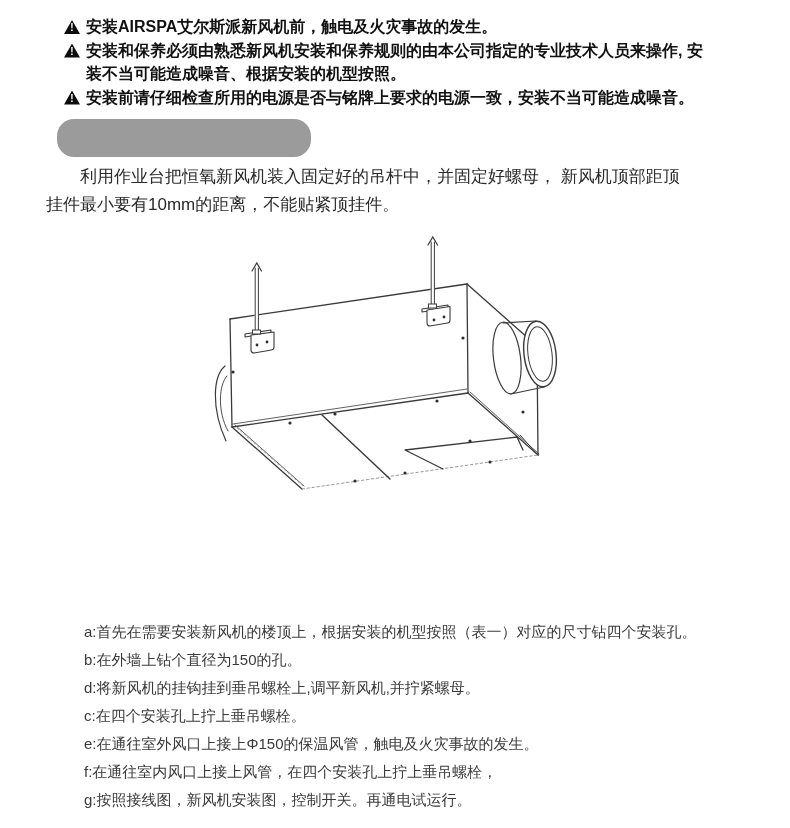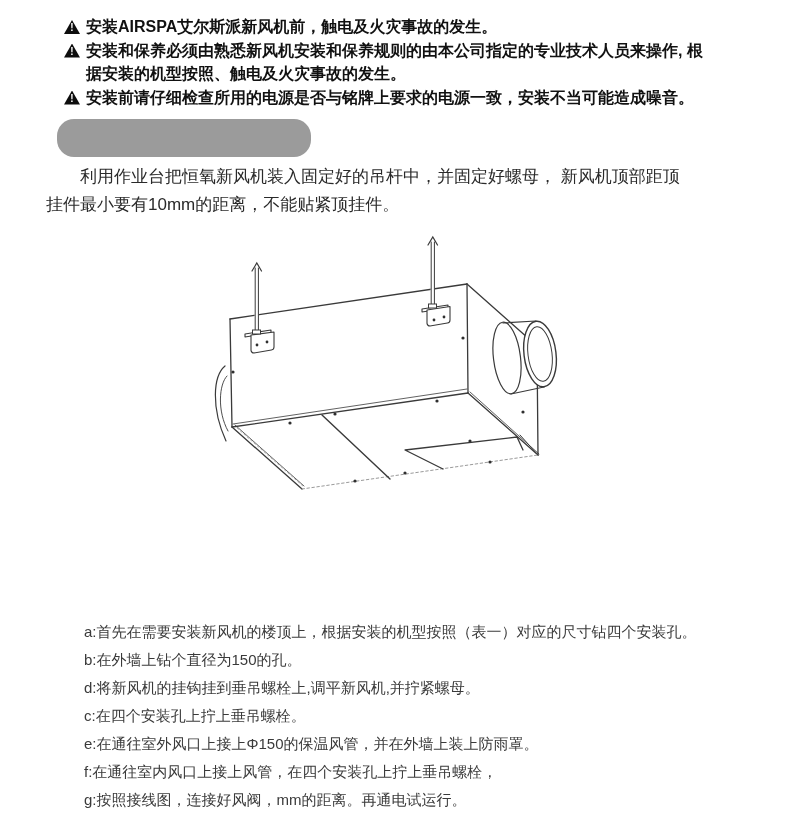--- a/index.html
+++ b/index.html
@@ -43,21 +43,21 @@
     <div class="warning-item">
       <span class="warn-icon">
           <span>!</span>
         </span>
       <div class="warn-text">安装AIRSPA艾尔斯派新风机前，触电及火灾事故的发生。</div>
     </div>
     <div class="warning-item">
       <span class="warn-icon">
           <span>!</span>
         </span>
-      <div class="warn-text">安装和保养必须由熟悉新风机安装和保养规则的由本公司指定的专业技术人员来操作, 根据安装的机型按照、触电及火灾事故的发生。</div>
+      <div class="warn-text">安装和保养必须由熟悉新风机安装和保养规则的由本公司指定的专业技术人员来操作, 安装不当可能造成噪音、根据安装的机型按照。</div>
     </div>
     <div class="warning-item">
       <span class="warn-icon">
           <span>!</span>
         </span>
       <div class="warn-text">安装前请仔细检查所用的电源是否与铭牌上要求的电源一致，安装不当可能造成噪音。</div>
     </div>
   </div>
 
   <div class="pill pill1">
@@ -139,18 +139,18 @@
       <circle cx="270" cy="213" r="1.6"></circle>
     </g>
   </svg>
 
 
   <div class="steps">
     <div class="step">a:首先在需要安装新风机的楼顶上，根据安装的机型按照（表一）对应的尺寸钻四个安装孔。</div>
     <div class="step">b:在外墙上钻个直径为150的孔。</div>
     <div class="step">d:将新风机的挂钩挂到垂吊螺栓上,调平新风机,并拧紧螺母。</div>
     <div class="step">c:在四个安装孔上拧上垂吊螺栓。</div>
-    <div class="step">e:在通往室外风口上接上Φ150的保温风管，并在外墙上装上防雨罩。</div>
+    <div class="step">e:在通往室外风口上接上Φ150的保温风管，触电及火灾事故的发生。</div>
     <div class="step">f:在通往室内风口上接上风管，在四个安装孔上拧上垂吊螺栓，</div>
-    <div class="step">g:按照接线图，连接好风阀，mm的距离。再通电试运行。</div>
+    <div class="step">g:按照接线图，新风机安装图，控制开关。再通电试运行。</div>
   </div>
 
 </div>
 
 </body></html>

